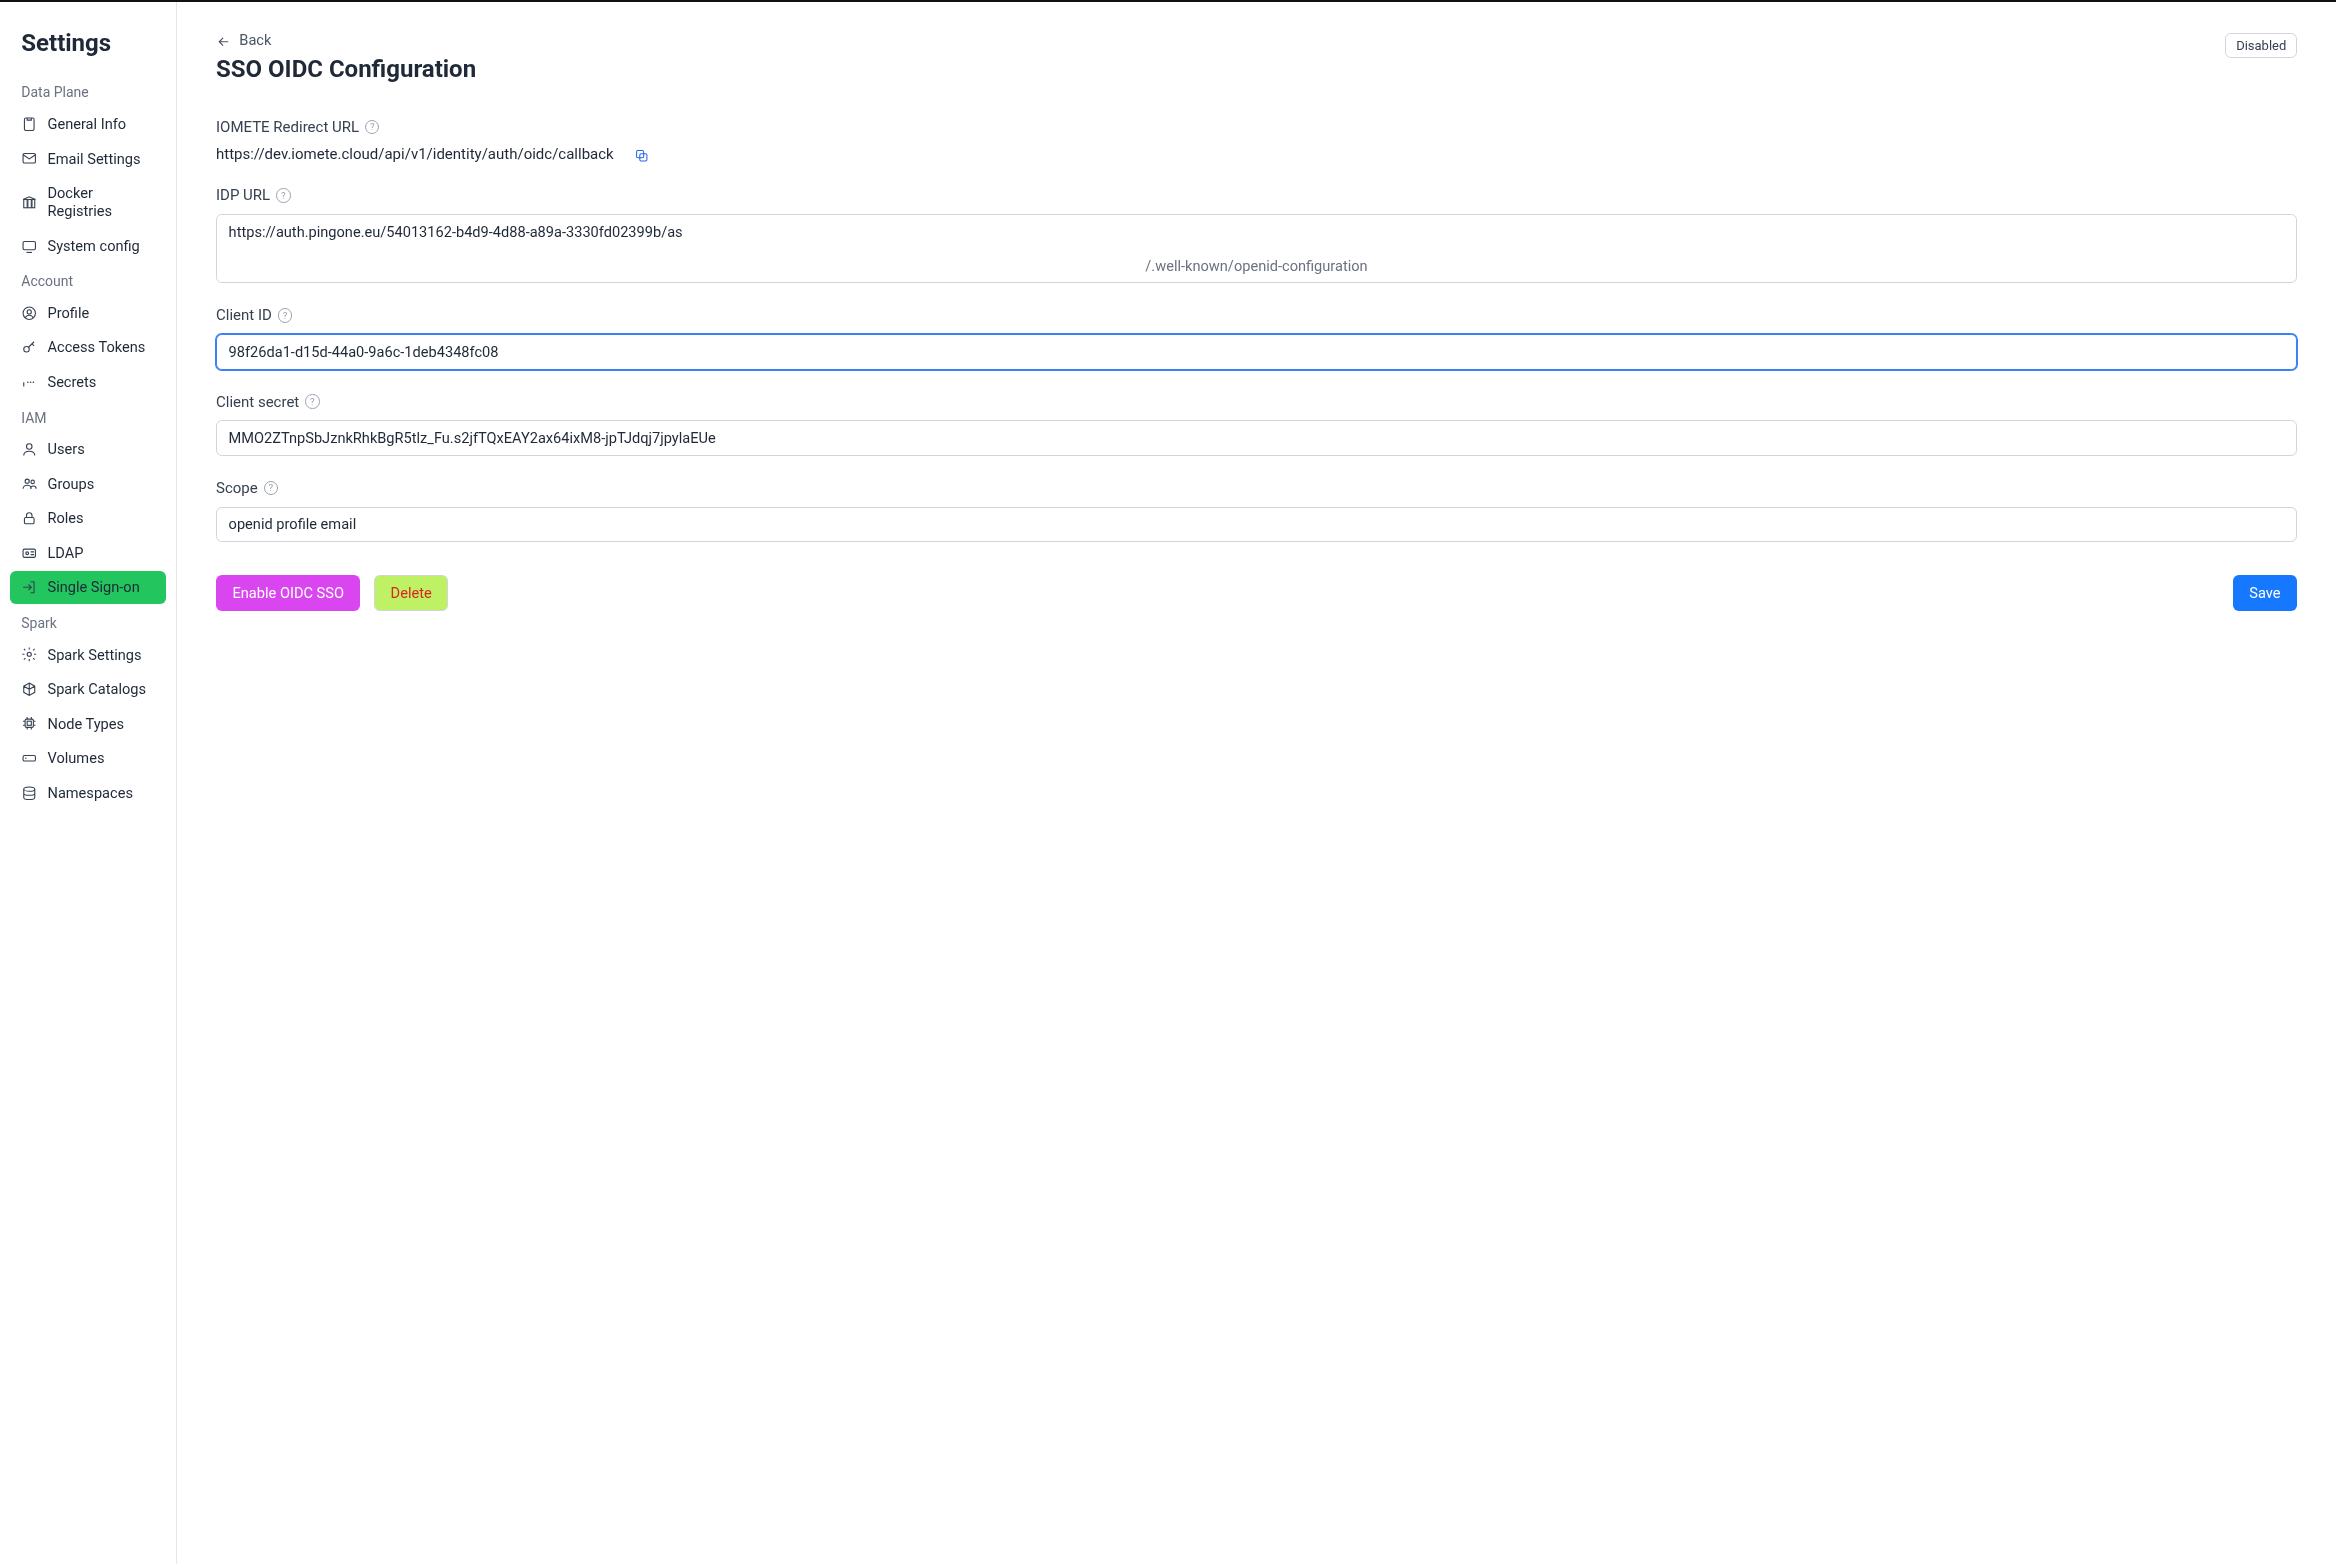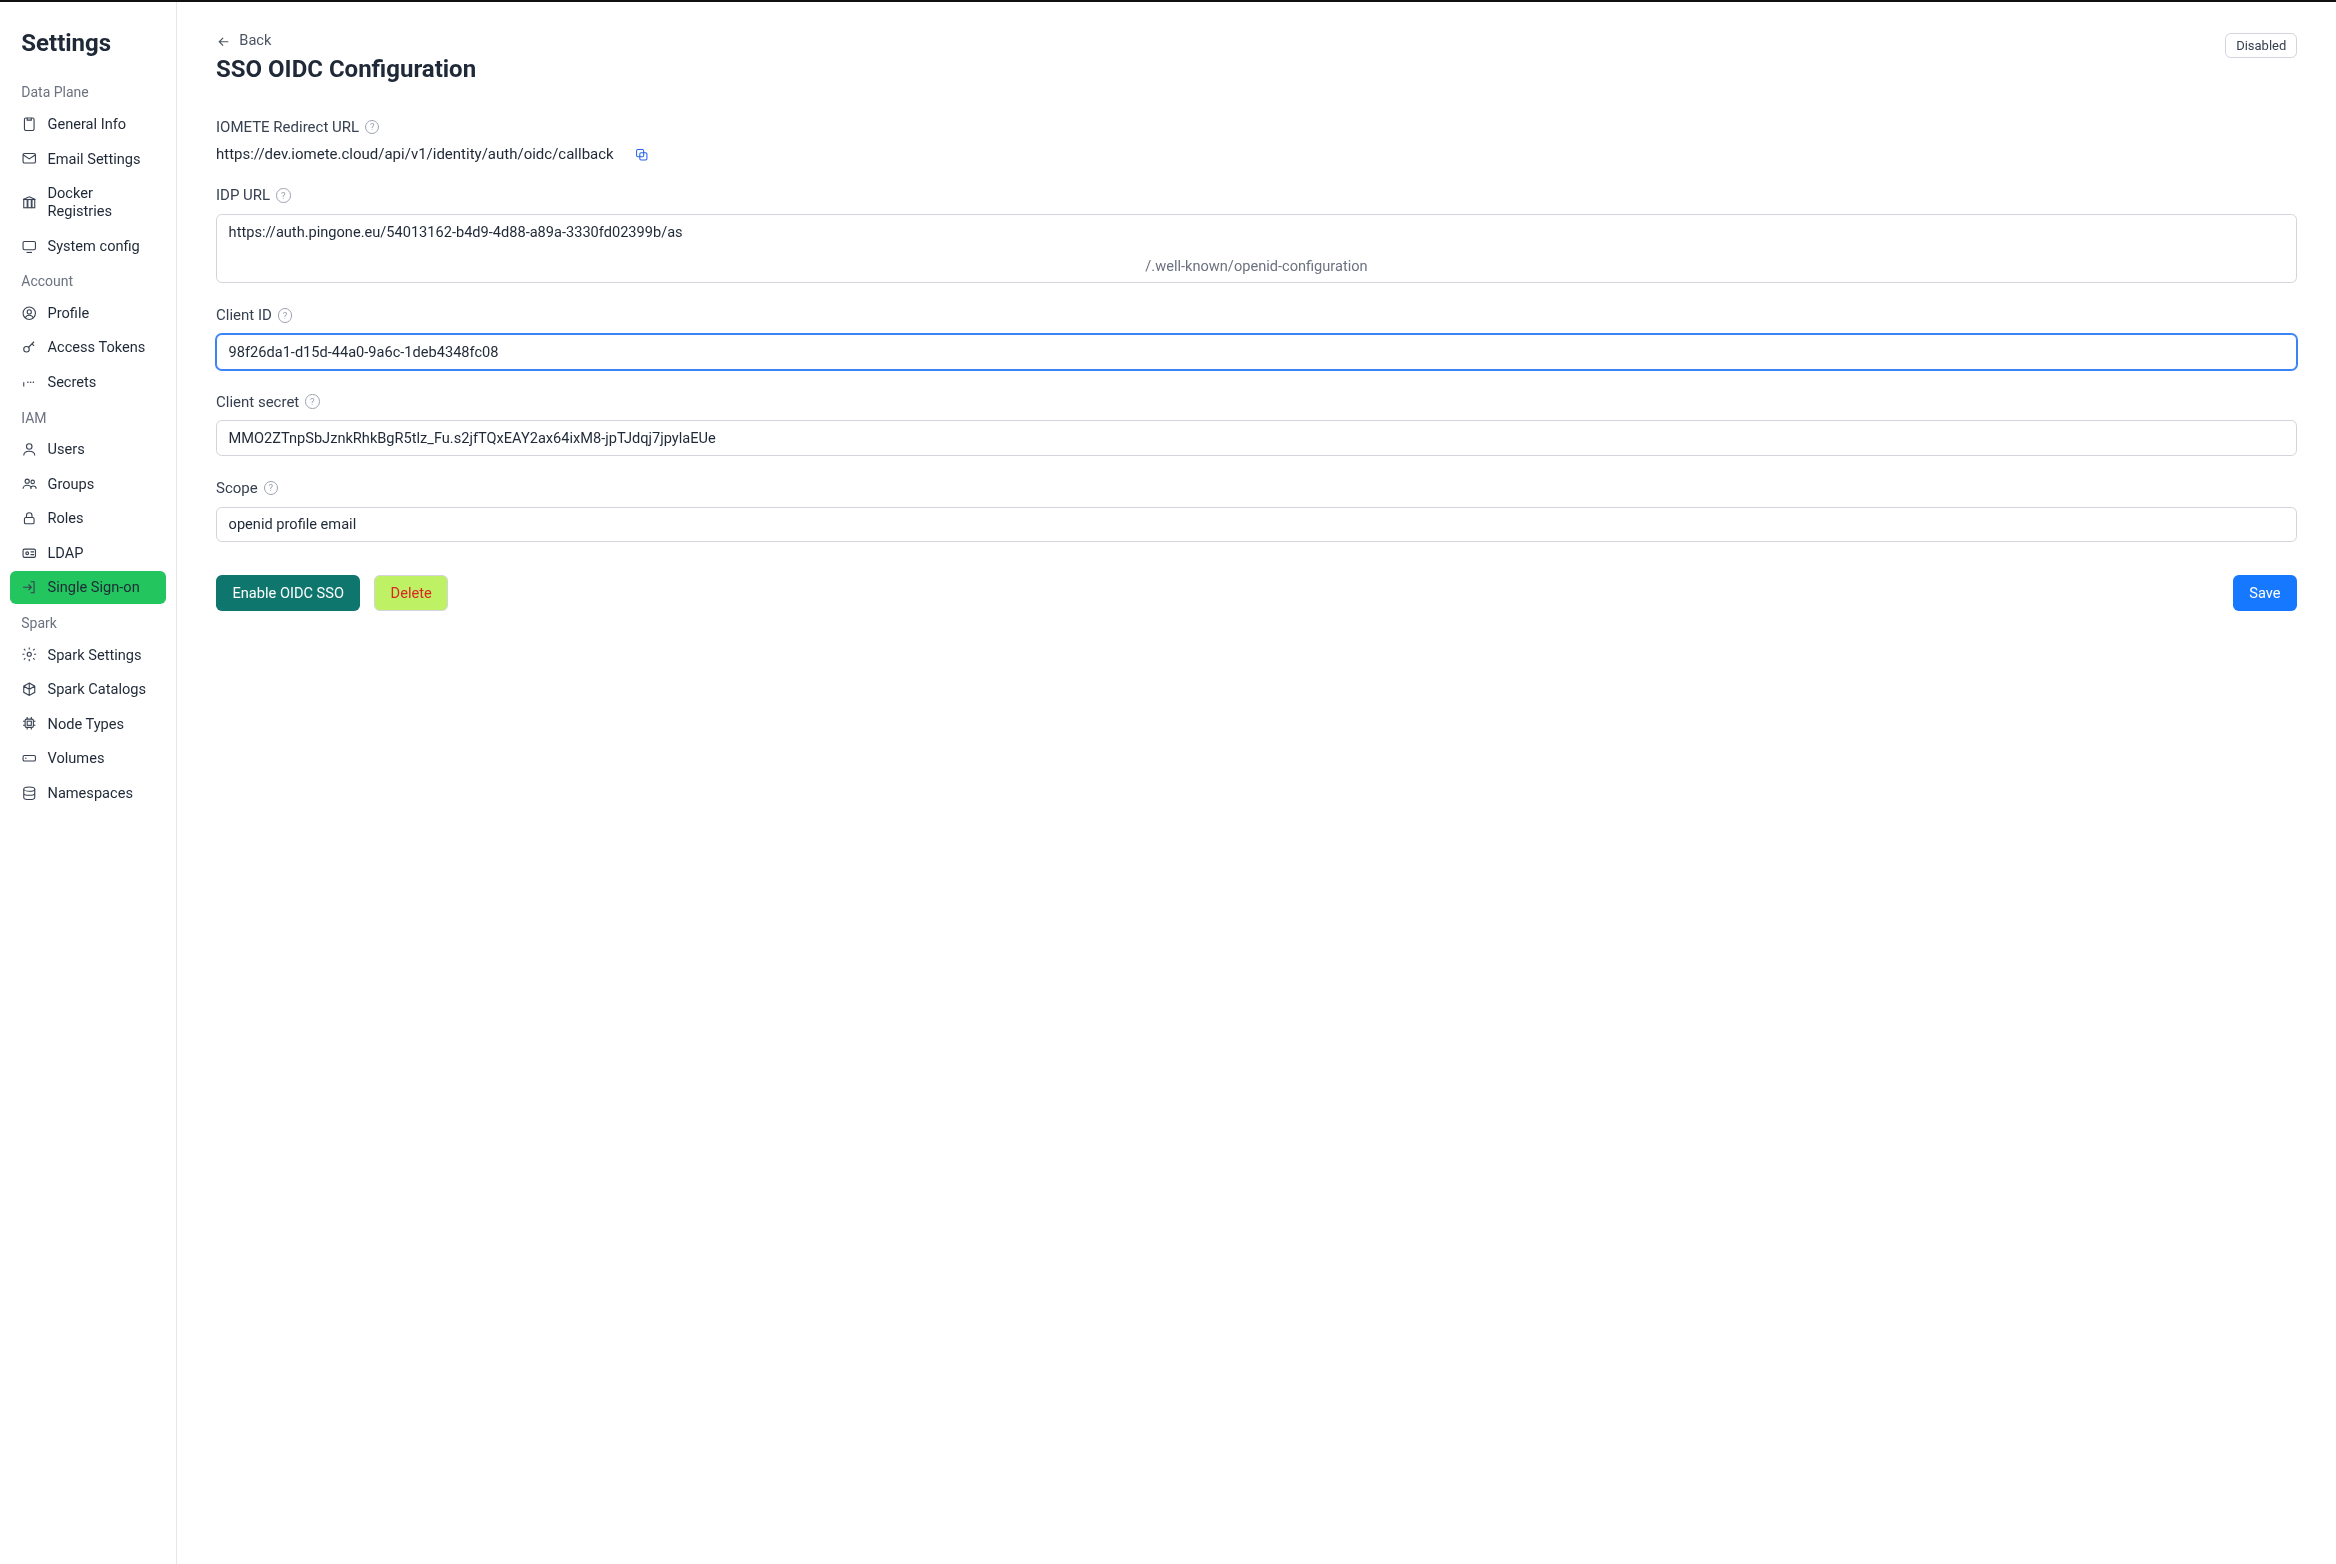--- a/index.html
+++ b/index.html
@@ -132,21 +132,21 @@
     border-radius: 50%;
     display: inline-flex;
     align-items: center;
     justify-content: center;
     font-size: 9.7px;
     color: #9ca3af;
     line-height: 1;
   }
   .readonly-row {
     display: flex;
-    align-items: center;
+    align-items: flex-end;
     gap: 20px;
     font-size: 15px;
     color: #1f2937;
     margin-top: 1.9px;
   }
   .copy-icon {
     width: 15.5px;
     height: 15.5px;
     cursor: pointer;
   }
@@ -198,21 +198,21 @@
   }
   .btn {
     border-radius: 5.8px;
     padding: 7.8px 15.5px;
     font-size: 14.6px;
     cursor: pointer;
     border: 1px solid transparent;
     font-family: inherit;
   }
   .btn-primary {
-    background: #0f766e;
+    background: #d946ef;
     color: #fff;
     text-align: center;
   }
   .btn-danger-outline {
     background: #bef264;
     color: #dc2626;
     border-color: #d1d5db;
   }
   .btn-save {
     background: #1677ff;

